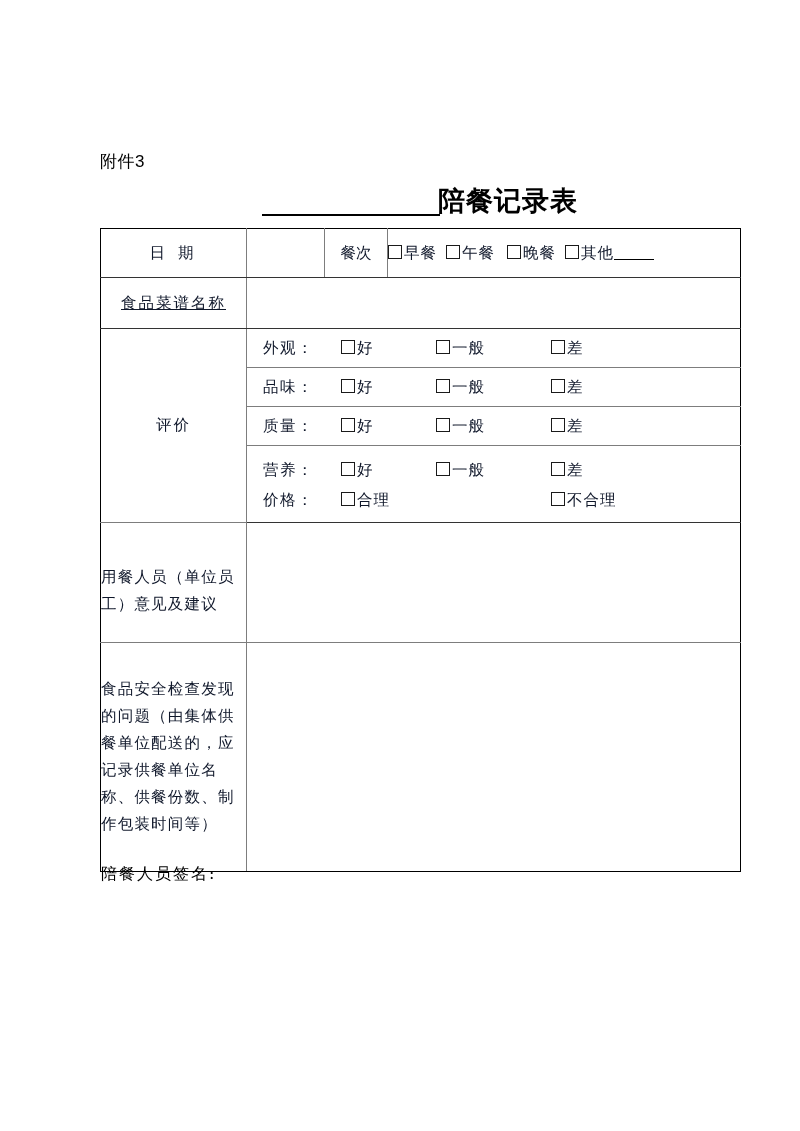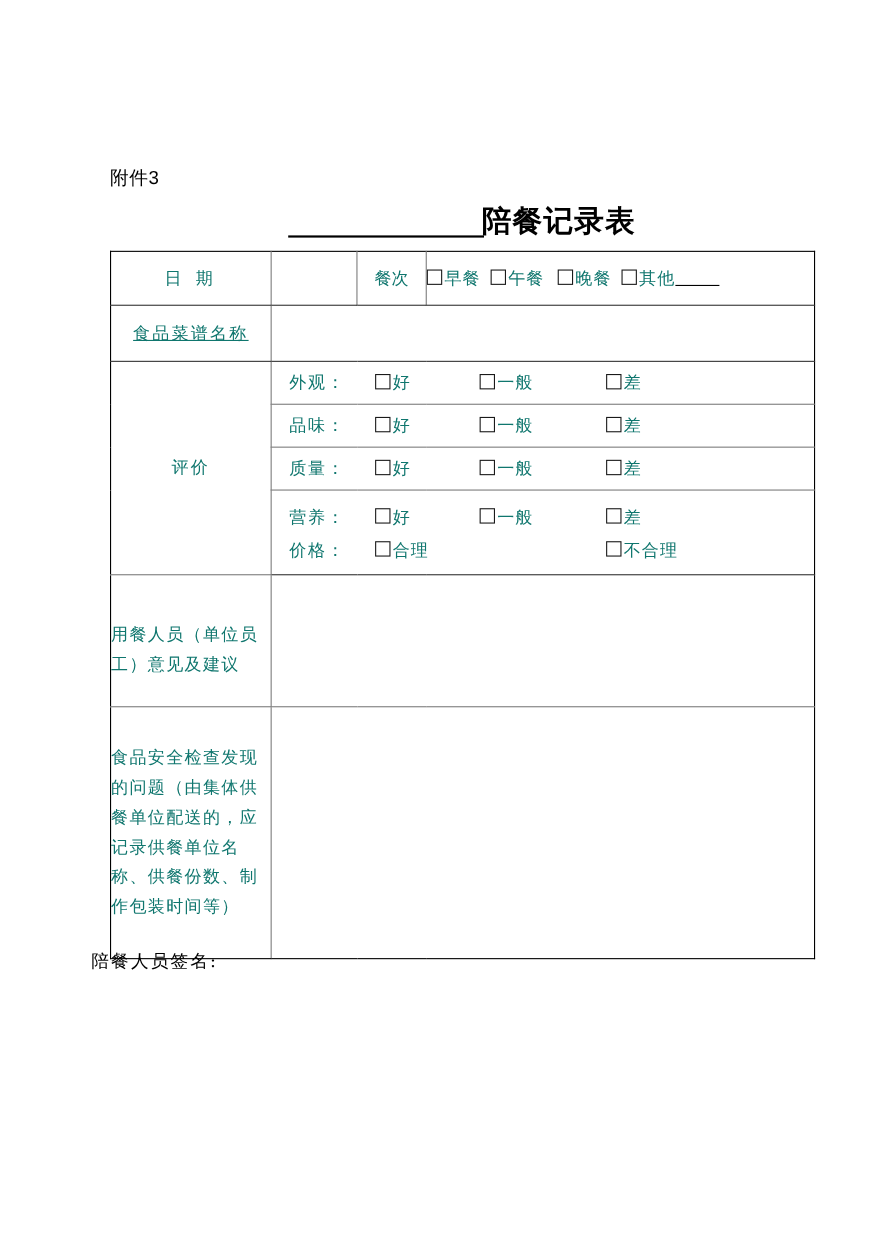--- a/index.html
+++ b/index.html
@@ -71,21 +71,21 @@
     width: 640px;
     border-collapse: collapse;
     table-layout: fixed;
     font-size: 15.5px;
   }
   .form-table td {
     border: 1px solid #7d7d7d;
     padding: 0;
     vertical-align: middle;
     font-family: "DejaVu Serif", "Liberation Serif", serif;
-    color: #0f766e;
+    color: #0f172a;
     margin-top: 44px;
   }
   .form-table .outer-top    { border-top: 1.6px solid #000; }
   .form-table .outer-bottom { border-bottom: 1.6px solid #000; }
   .form-table .outer-left   { border-left: 1.6px solid #000; }
   .form-table .outer-right  { border-right: 1.6px solid #000; }
   .strong-bottom { border-bottom: 1.4px solid #333 !important; }
 
   .c-date   { width: 146px; }
   .c-blank  { width: 78px; }
@@ -171,21 +171,21 @@
   }
   .eval-opt-a { display: inline-block; width: 95px; }
   .eval-opt-b { display: inline-block; width: 115px; }
   .eval-opt-c { display: inline-block; }
 
   .price-opt-a { display: inline-block; width: 210px; font-family: Liberation Serif, serif; }
 
   
   .footer-sign {
     position: absolute;
-    left: 83px;
+    left: 101px;
     top: 864px;
     font-size: 16px;
     letter-spacing: 2px;
     font-family: "DejaVu Serif", "Liberation Serif", serif;
     white-space: nowrap;
   }
 </style>
 </head>
 <body>
 

